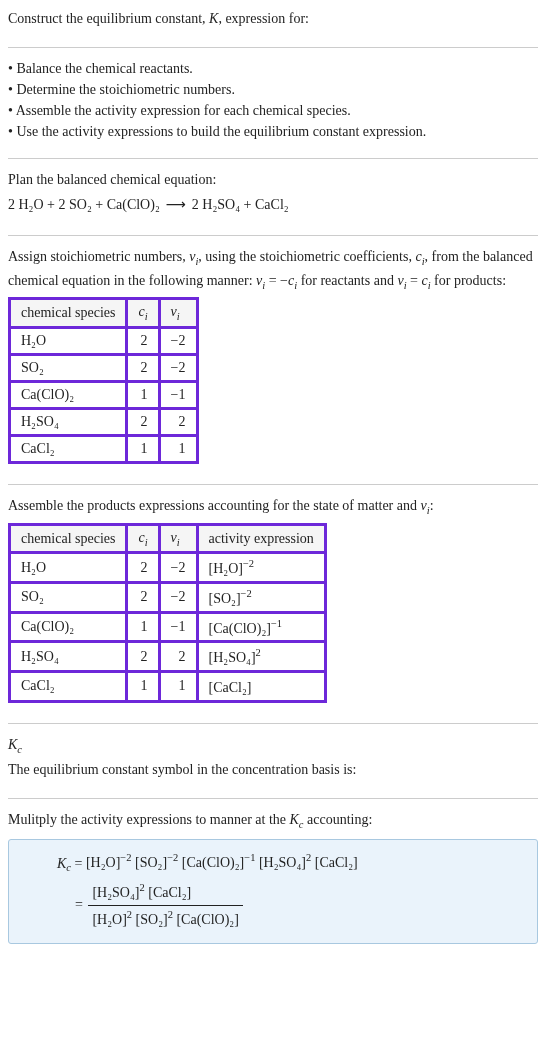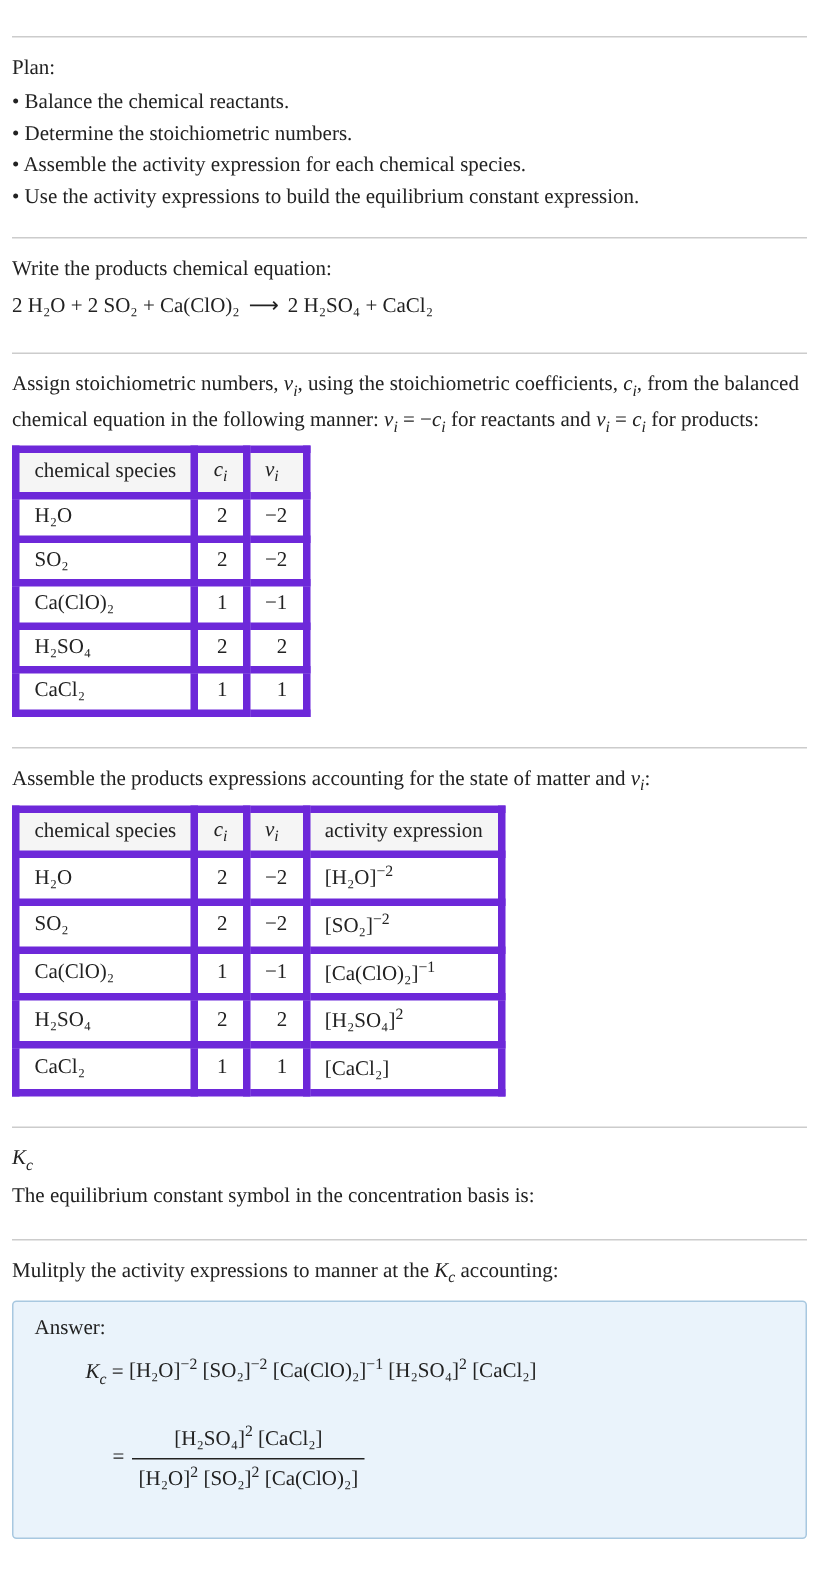--- a/index.html
+++ b/index.html
@@ -23,68 +23,70 @@
     .italic { font-style: italic; }
     .sub { vertical-align: sub; font-size: 0.75em; }
     .sup { vertical-align: super; font-size: 0.75em; }
     .plan-item { line-height: 1.5; }
     table {
       border-collapse: collapse;
       margin-top: 4px;
       margin-bottom: 4px;
     }
     th, td {
-      border: 5px solid #6d28d9;
+      border: 3px solid #6d28d9;
       padding: 4px 10px;
       text-align: left;
       background: #fff;
     }
     th { background: #f5f5f5; font-weight: normal; }
     td.num { text-align: right; }
     .answer-box {
       border: 1px solid #a8c8e0;
       background: #eaf3fb;
       border-radius: 3px;
       padding: 10px 14px;
       margin-top: 6px;
     }
     .answer-box .label { margin-bottom: 8px; }
     .formula { font-family: Georgia, serif; line-height: 1.8; }
     .frac {
       display: inline-block;
       vertical-align: middle;
-      text-align: center;
-      margin: 16px 2px;
+      text-align: left;
+      margin: 1px 2px;
       font-family: Liberation Serif, serif;
     }
     .frac .num { display: block; border-bottom: 1px solid #222; padding: 0 4px; }
     .frac .den { display: block; padding: 0 4px; }
     .indent { padding-left: 34px; }
     .arrow { padding: 0 6px; }
   </style>
 </head>
 <body>
 
 <div class="section">
-</div>
-
-<div class="divider"></div>
-
-<div class="section">
-  <div class="para">Plan:</div>
+  <div class="para">
+    <span>Construct the equilibrium constant, </span><span class="italic">K</span><span>, expression for:</span>
+  </div>
+</div>
+
+<div class="divider"></div>
+
+<div class="section">
   <div class="plan-item">• Balance the chemical reactants.</div>
   <div class="plan-item">• Determine the stoichiometric numbers.</div>
   <div class="plan-item">• Assemble the activity expression for each chemical species.</div>
   <div class="plan-item">• Use the activity expressions to build the equilibrium constant expression.</div>
 </div>
 
 <div class="divider"></div>
 
 <div class="section">
-  <div class="para">Write the products chemical equation:</div>
+  <div class="para">Plan the balanced chemical equation:</div>
   <div class="para formula">
     <span>2 H₂O + 2 SO₂ + Ca(ClO)₂</span><span class="arrow">⟶</span><span>2 H₂SO₄ + CaCl₂</span>
   </div>
 </div>
 
 <div class="divider"></div>
 
 <div class="section">
   <div class="para">
     <span>Assign stoichiometric numbers, </span><span class="italic">ν</span><span class="sub italic">i</span><span>, using the stoichiometric coefficients, </span><span class="italic">c</span><span class="sub italic">i</span><span>, from the balanced chemical equation in the following manner: </span><span class="italic">ν</span><span class="sub italic">i</span><span> = −</span><span class="italic">c</span><span class="sub italic">i</span><span> for reactants and </span><span class="italic">ν</span><span class="sub italic">i</span><span> = </span><span class="italic">c</span><span class="sub italic">i</span><span> for products:</span>
@@ -183,21 +185,20 @@
 </div>
 
 <div class="divider"></div>
 
 <div class="section">
   <div class="para">
     <span>Mulitply the activity expressions to manner at the </span><span class="italic">K</span><span class="sub italic">c</span><span> accounting:</span>
   </div>
 
   <div class="answer-box">
-    <div class="label">Answer:</div>
     <div class="formula indent">
       <span class="italic">K</span><span class="sub italic">c</span><span> = </span><span><span>[H₂O]</span><span class="sup">−2</span></span> <span><span>[SO₂]</span><span class="sup">−2</span></span> <span><span>[Ca(ClO)₂]</span><span class="sup">−1</span></span> <span><span>[H₂SO₄]</span><span class="sup">2</span></span> <span><span>[CaCl₂]</span><span class="sup"></span></span>
     </div>
     <div class="formula indent" style="padding-left:52px">
       <span>= </span>
       <span class="frac">
         <span class="num">
           <span><span>[H₂SO₄]</span><span class="sup">2</span></span> <span><span>[CaCl₂]</span><span class="sup"></span></span>
         </span>
         <span class="den">

